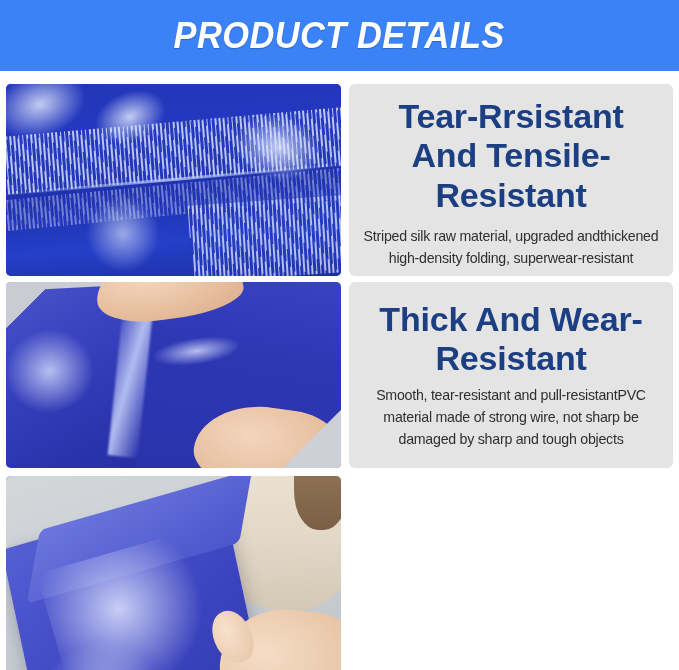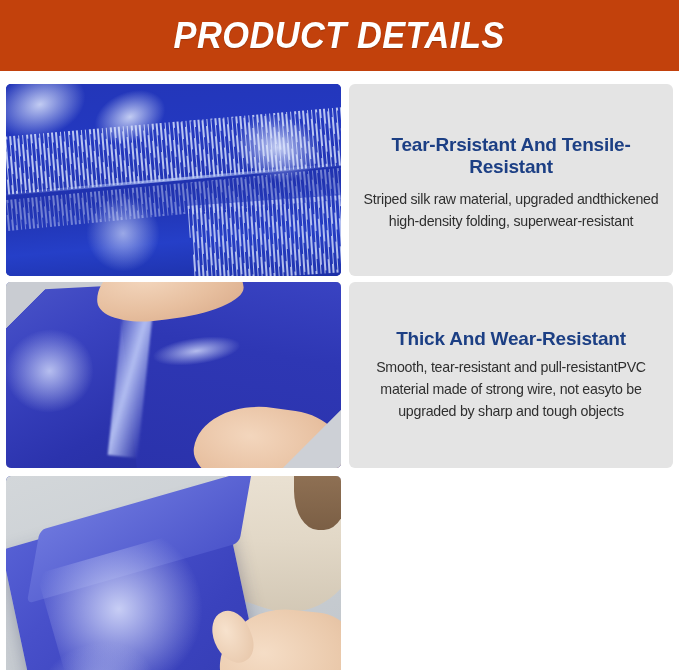--- a/index.html
+++ b/index.html
@@ -15,21 +15,21 @@
     position: relative;
   }
 
   
   .banner {
     position: absolute;
     left: 0;
     top: 0;
     width: 679px;
     height: 71px;
-    background: #c2410c;
+    background: #3b82f6;
     display: flex;
     align-items: center;
     justify-content: center;
   }
   .banner-title {
     color: #ffffff;
     font-family: "Liberation Sans", sans-serif;
     font-weight: bold;
     font-style: italic;
     font-size: 37px;
@@ -69,21 +69,21 @@
     flex-direction: column;
     align-items: center;
     justify-content: center;
     padding: 4px 14px;
     box-sizing: border-box;
     text-align: center;
   }
   .panel-title {
     color: #1c3f84;
     font-weight: bold;
-    font-size: 19px;
+    font-size: 34px;
     line-height: 1.16;
     margin: 0 0 10px 0;
     letter-spacing: -0.2px;
   }
   .panel-body {
     color: #2f2f2f;
     font-size: 14.2px;
     line-height: 1.55;
     margin: 0;
     letter-spacing: -0.25px;
@@ -260,21 +260,21 @@
     <div class="p2-hl p2-h1"></div>
     <div class="p2-hl p2-h2"></div>
     <div class="p2-hand p2-hand-top"></div>
     <div class="p2-hand p2-hand-bot"></div>
     <div class="p2-corner-tl"></div>
     <div class="p2-corner-br"></div>
   </div>
 
   <div class="panel">
     <h2 class="panel-title">Thick And Wear-Resistant</h2>
-    <p class="panel-body">Smooth, tear-resistant and pull-resistantPVC material made of strong wire, not easyto be upgraded by sharp and tough objects</p>
+    <p class="panel-body">Smooth, tear-resistant and pull-resistantPVC material made of strong wire, not sharp be damaged by sharp and tough objects</p>
   </div>
 </div>
 
 <div class="row row-3">
 
   <div class="photo">
     <div class="p3-base"></div>
     <div class="p3-shadow"></div>
     <div class="p3-sleeve"></div>
     <div class="p3-hair"></div>

